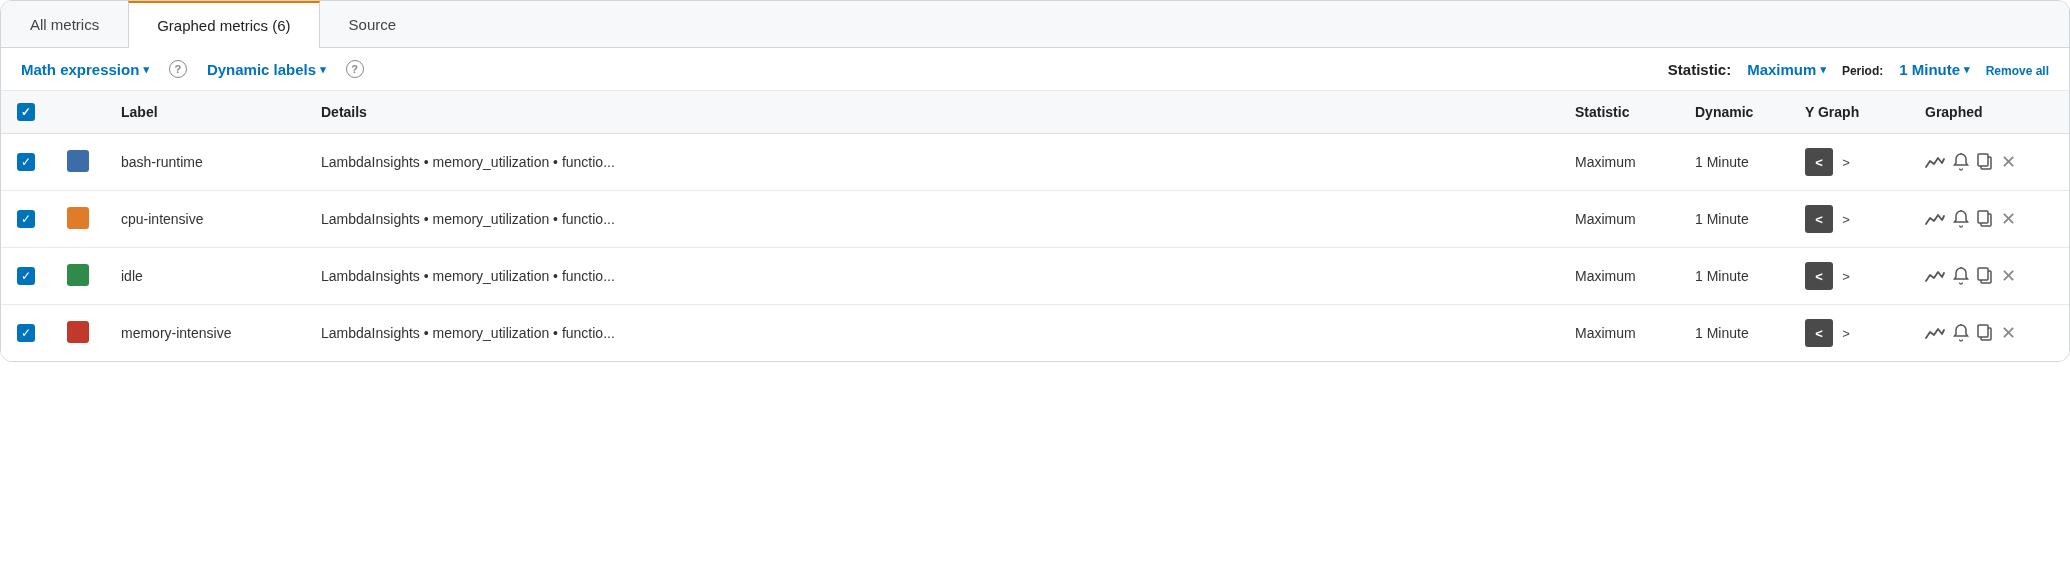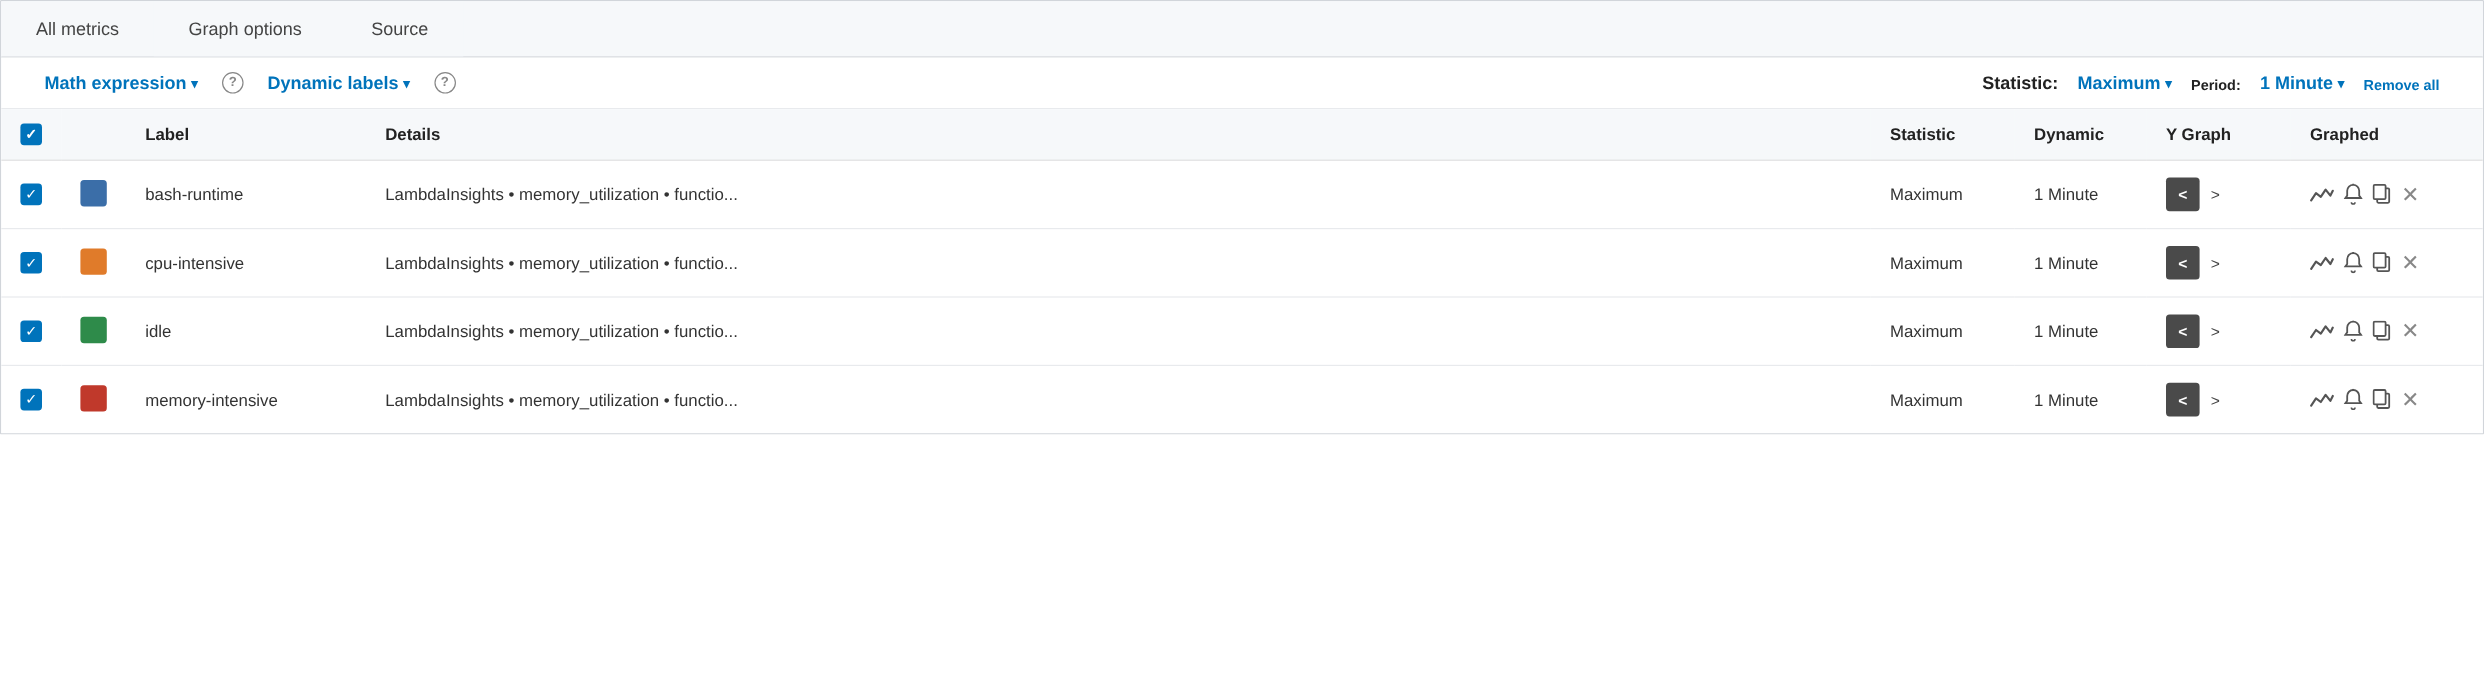--- a/index.html
+++ b/index.html
@@ -6,21 +6,21 @@
     body {
       font-family: -apple-system, BlinkMacSystemFont, "Segoe UI", Arial, sans-serif;
       font-size: 14px;
       background: #fff;
       color: #222;
     }
     .container {
       width: 100%;
       max-width: 2070px;
       border: 1px solid #d1d5da;
-      border-radius: 1px;
+      border-radius: 12px;
       overflow: hidden;
     }
     
     .tabs {
       display: flex;
       border-bottom: 1px solid #d1d5da;
       background: #f6f8fa;
     }
     .tab {
       padding: 14px 28px;
@@ -44,21 +44,21 @@
       border-right: 1px solid #d1d5da;
       border-bottom: none;
       margin-bottom: -1px;
       position: relative;
       z-index: 1;
     }
     
     .toolbar {
       display: flex;
       align-items: center;
-      padding: 12px 36px;
+      padding: 12px 20px;
       gap: 24px;
       border-bottom: 1px solid #e8eaed;
       background: #fff;
     }
     .toolbar-left {
       display: flex;
       align-items: center;
       gap: 20px;
     }
     .toolbar-right {
@@ -238,21 +238,21 @@
       margin: 0 auto;
     }
   </style>
 </head>
 <body>
 
 <div class="container">
 
   <div class="tabs">
     <div class="tab">All metrics</div>
-    <div class="tab">Graph options</div>
+    <div class="tab active-orange">Graphed metrics (6)</div>
     <div class="tab">Source</div>
   </div>
 
   <div class="toolbar">
     <div class="toolbar-left">
       <button class="dropdown-btn">
         <span>Math expression</span>
         <span class="chevron">▾</span>
       </button>
       <span class="help-circle">?</span>

